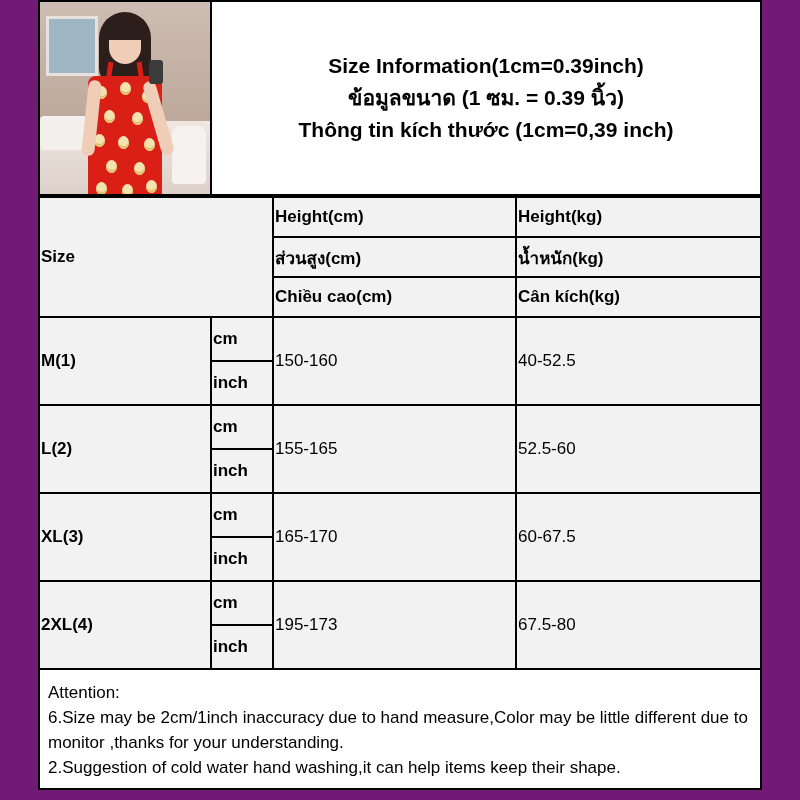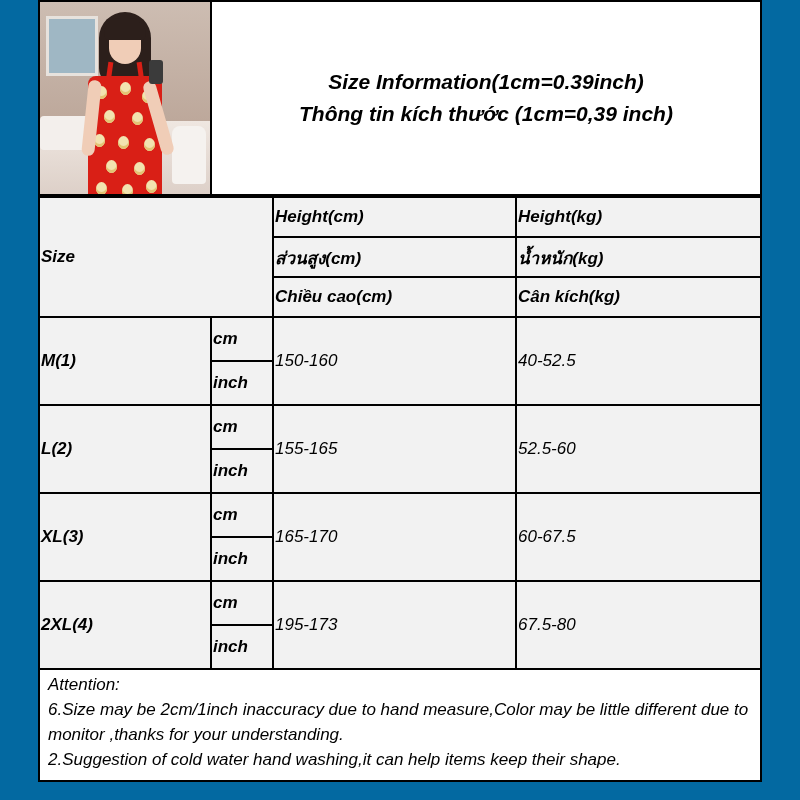--- a/index.html
+++ b/index.html
@@ -13,22 +13,21 @@
     font-family: "Liberation Sans", sans-serif;
     color: #000000;
     overflow: hidden;
   }
 
   .sheet {
     position: relative;
     width: 800px;
     height: 800px;
     box-sizing: border-box;
-    background: #0369a1;
-    font-style: italic;
+    background: #701a75;
   }
 
   
   .top-row {
     display: flex;
     height: 196px;
     border-bottom: 2px solid #000;
     border-top: 2px solid #000;
     border-left: 2px solid #000;
     border-right: 2px solid #000;
@@ -175,21 +174,21 @@
     font-size: 18px;
   }
 
   
   .attention {
     margin: 0 38px;
     width: 724px;
     box-sizing: border-box;
     border: 2px solid #000;
     border-top: none;
-    padding: 2px 8px 8px 8px;
+    padding: 10px 8px 8px 8px;
     background: #fff;
     font-size: 17px;
     line-height: 25px;
   }
   .attention div { white-space: normal; }
 </style>
 </head>
 <body>
 
 <div class="sheet">
@@ -225,20 +224,21 @@
           </div>
           <div class="ph-arm-l"></div>
           <div class="ph-arm-r"></div>
           <div class="ph-phone"></div>
         </div>
       </div>
     </div>
 
     <div class="title-cell">
       <div class="title-line">Size Information(1cm=0.39inch)</div>
+      <div class="title-line">ข้อมูลขนาด (1 ซม. = 0.39 นิ้ว)</div>
       <div class="title-line">Thông tin kích thước (1cm=0,39 inch)</div>
     </div>
   </div>
 
   <table class="size-table">
     <colgroup>
       <col class="col-size">
         <col class="col-unit">
         <col class="col-h">
         <col class="col-w">

